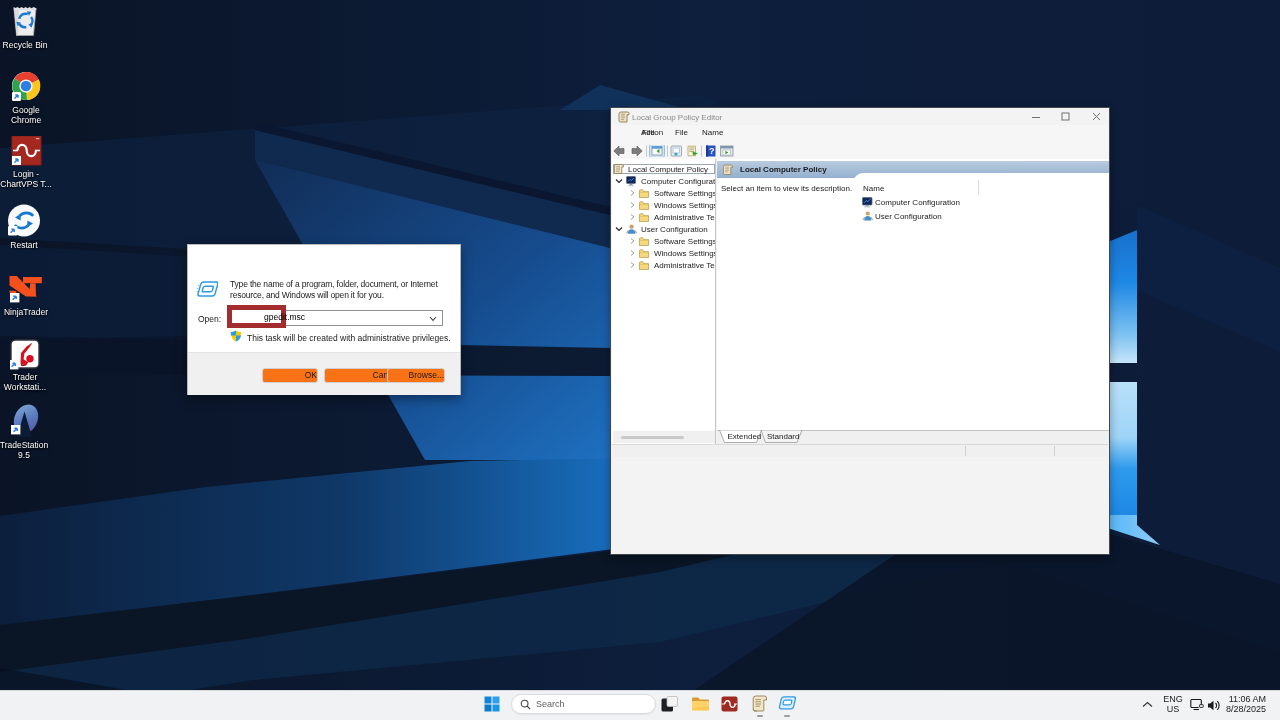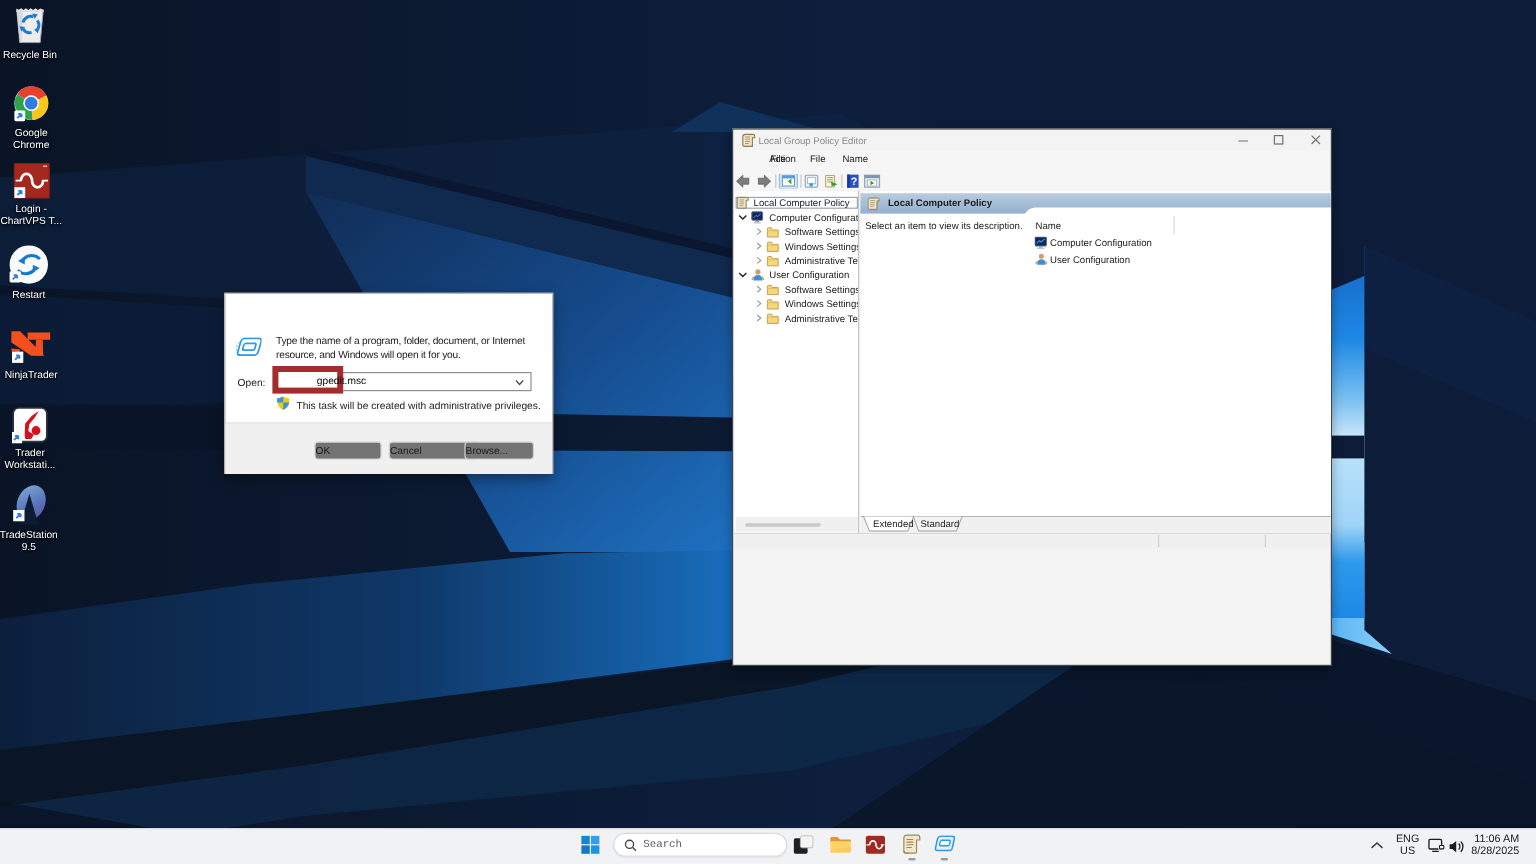--- a/index.html
+++ b/index.html
@@ -5,22 +5,22 @@
   html,body{margin:0;padding:0;}
   body{width:1280px;height:720px;overflow:hidden;font-family:"Liberation Sans",sans-serif;}
   .desk{position:absolute;left:0;top:0;width:1280px;height:720px;background:#0b1830;}
   .abs{position:absolute;}
   
   .dicon{position:absolute;width:76px;text-align:center;}
   .dicon .ic{display:block;margin:0 auto;}
   .dicon .lbl{color:#fff;font-size:8.5px;line-height:10px;margin-top:2px;
     text-shadow:0 1px 2px rgba(0,0,0,.9),0 0 2px rgba(0,0,0,.8);}
   
-  .btn{position:absolute;height:15px;background:#737373;border:1px solid #cfcfcf;border-radius:3px;
-    font-size:8.5px;color:#1b1b1b;text-align:left;line-height:13px;box-sizing:border-box;}
+  .btn{position:absolute;height:15px;background:#f97316;border:1px solid #cfcfcf;border-radius:3px;
+    font-size:8.5px;color:#1b1b1b;text-align:right;line-height:13px;box-sizing:border-box;}
   
   .tbar{position:absolute;left:0;top:690px;width:1280px;height:30px;background:#f1f2f4;border-top:1px solid #d8dadd;box-sizing:border-box;}
 </style>
 </head>
 <body>
 <div class="desk">
 
   <svg class="abs" width="1280" height="720" viewBox="0 0 1280 720">
     <defs>
       <linearGradient id="bgg" x1="0" y1="0" x2="1" y2="0">
@@ -395,21 +395,21 @@
     </svg>
   </div>
 
   <div class="tbar">
     <svg class="abs" style="left:484px;top:5px;" width="16" height="16" viewBox="0 0 16 16">
       <rect x="0.5" y="0.5" width="7" height="7" fill="#1385d8"></rect>
       <rect x="8.5" y="0.5" width="7" height="7" fill="#31a0e8"></rect>
       <rect x="0.5" y="8.5" width="7" height="7" fill="#0f7ac8"></rect>
       <rect x="8.5" y="8.5" width="7" height="7" fill="#1896e0"></rect>
     </svg>
-    <div class="abs" style="left:511px;top:2.5px;width:145px;height:20px;background:#fff;border:1px solid #d9dbe0;border-radius:11px;box-sizing:border-box;box-shadow:0 1px 2px rgba(0,0,0,0.06);font-family:Liberation Mono, monospace;">
+    <div class="abs" style="left:511px;top:2.5px;width:145px;height:20px;background:#fff;border:1px solid #d9dbe0;border-radius:11px;box-sizing:border-box;box-shadow:0 1px 2px rgba(0,0,0,0.06);">
       <svg class="abs" style="left:8px;top:4.5px;" width="11" height="11" viewBox="0 0 11 11">
         <circle cx="4.6" cy="4.6" r="3.4" fill="none" stroke="#444" stroke-width="1.1"></circle>
         <path d="M7.2,7.2 L10,10" stroke="#444" stroke-width="1.1"></path>
       </svg>
       <span class="abs" style="left:24px;top:4.5px;font-size:9px;color:#5e5e5e;">Search</span>
     </div>
     <svg class="abs" style="left:661px;top:5px;" width="17" height="16" viewBox="0 0 17 16">
       <rect x="0.5" y="2.5" width="11.5" height="13" rx="1.5" fill="#1d1f24"></rect>
       <rect x="6" y="0.5" width="10.5" height="10" rx="1.5" fill="#f4f4f4" stroke="#b9b9b9" stroke-width="0.8"></rect>
     </svg>

